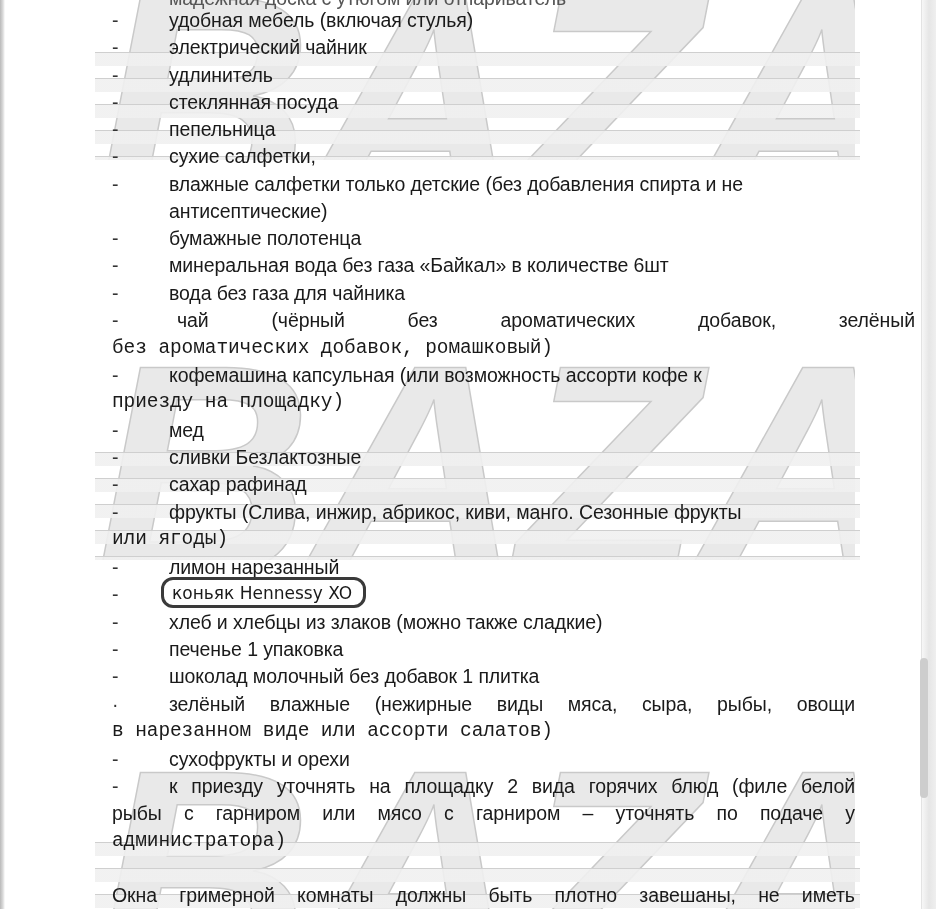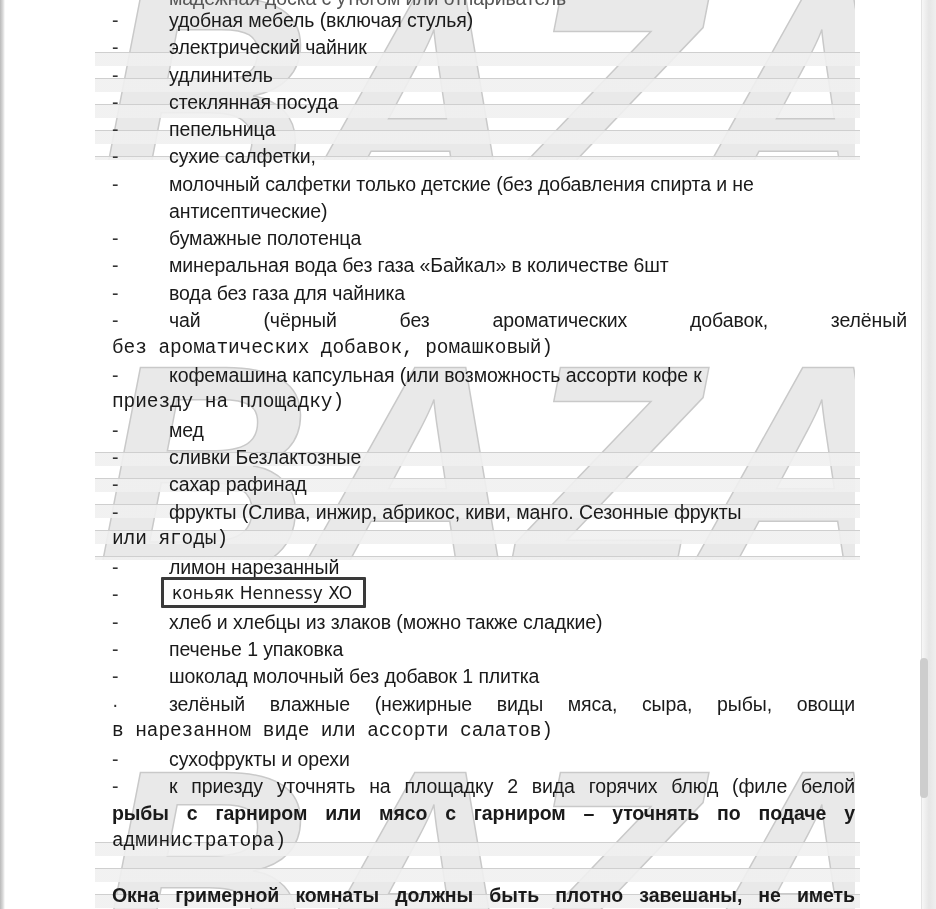--- a/index.html
+++ b/index.html
@@ -60,24 +60,24 @@
       font-size: 19.5px; line-height: 27px; white-space: nowrap;
       letter-spacing: -0.1px;
     }
     .dash { position: absolute; left: 0; width: 20px; color: #333; }
     .txt { position: absolute; left: 57px; }
     .txt.full { left: 0; font-family: Liberation Mono, monospace; }
     .j-row {
       position: absolute; left: 57px; width: 738px;
       text-align: justify; text-align-last: justify;
     }
-    .full-j { position: absolute; left: 0; width: 743px; text-align: justify; text-align-last: justify; font-weight: bold; }
+    .full-j { position: absolute; left: 0; width: 743px; text-align: justify; text-align-last: justify; }
     .highlight {
       position: absolute; left: 161px; top: 577px; width: 205px; height: 31px;
-      border: 3px solid #3a3a3a; box-sizing: border-box; border-radius: 1px;
+      border: 3px solid #3a3a3a; box-sizing: border-box; border-radius: 12px;
       background: #ffffff; z-index: 2;
     }
     .highlight span {
       position: absolute; left: 8px; top: 1px;
       font-family: "DejaVu Sans", sans-serif; font-size: 17px; line-height: 24px;
       color: #1a1a1a; white-space: nowrap;
     }
     .cutoff { color: #555; }
   </style>
 </head>
@@ -124,41 +124,41 @@
   <div class="line" style="top:116px;">
     <span class="dash">-</span>
     <span class="txt">пепельница</span>
   </div>
   <div class="line" style="top:143px;">
     <span class="dash">-</span>
     <span class="txt">сухие салфетки,</span>
   </div>
   <div class="line" style="top:171px;">
     <span class="dash">-</span>
-    <span class="txt">молочный салфетки только детские (без добавления спирта и не</span>
+    <span class="txt">влажные салфетки только детские (без добавления спирта и не</span>
   </div>
   <div class="line" style="top:198px;">
     <span class="txt">антисептические)</span>
   </div>
   <div class="line" style="top:225px;">
     <span class="dash">-</span>
     <span class="txt">бумажные полотенца</span>
   </div>
   <div class="line" style="top:252px;">
     <span class="dash">-</span>
     <span class="txt">минеральная вода без газа «Байкал» в количестве 6шт</span>
   </div>
   <div class="line" style="top:280px;">
     <span class="dash">-</span>
     <span class="txt">вода без газа для чайника</span>
   </div>
 
   <div class="line" style="top:307px;">
     <span class="dash">-</span>
-    <span class="j-row" style="width:738px;">
+    <span class="j-row" style="width:738px;margin-left:8px;">
       <span>чай</span>
       <span>(чёрный</span>
       <span>без</span>
       <span>ароматических</span>
       <span>добавок,</span>
       <span>зелёный</span>
     </span>
   </div>
   <div class="line" style="top:335px;">
     <span class="txt full">без ароматических добавок, ромашковый)</span>

